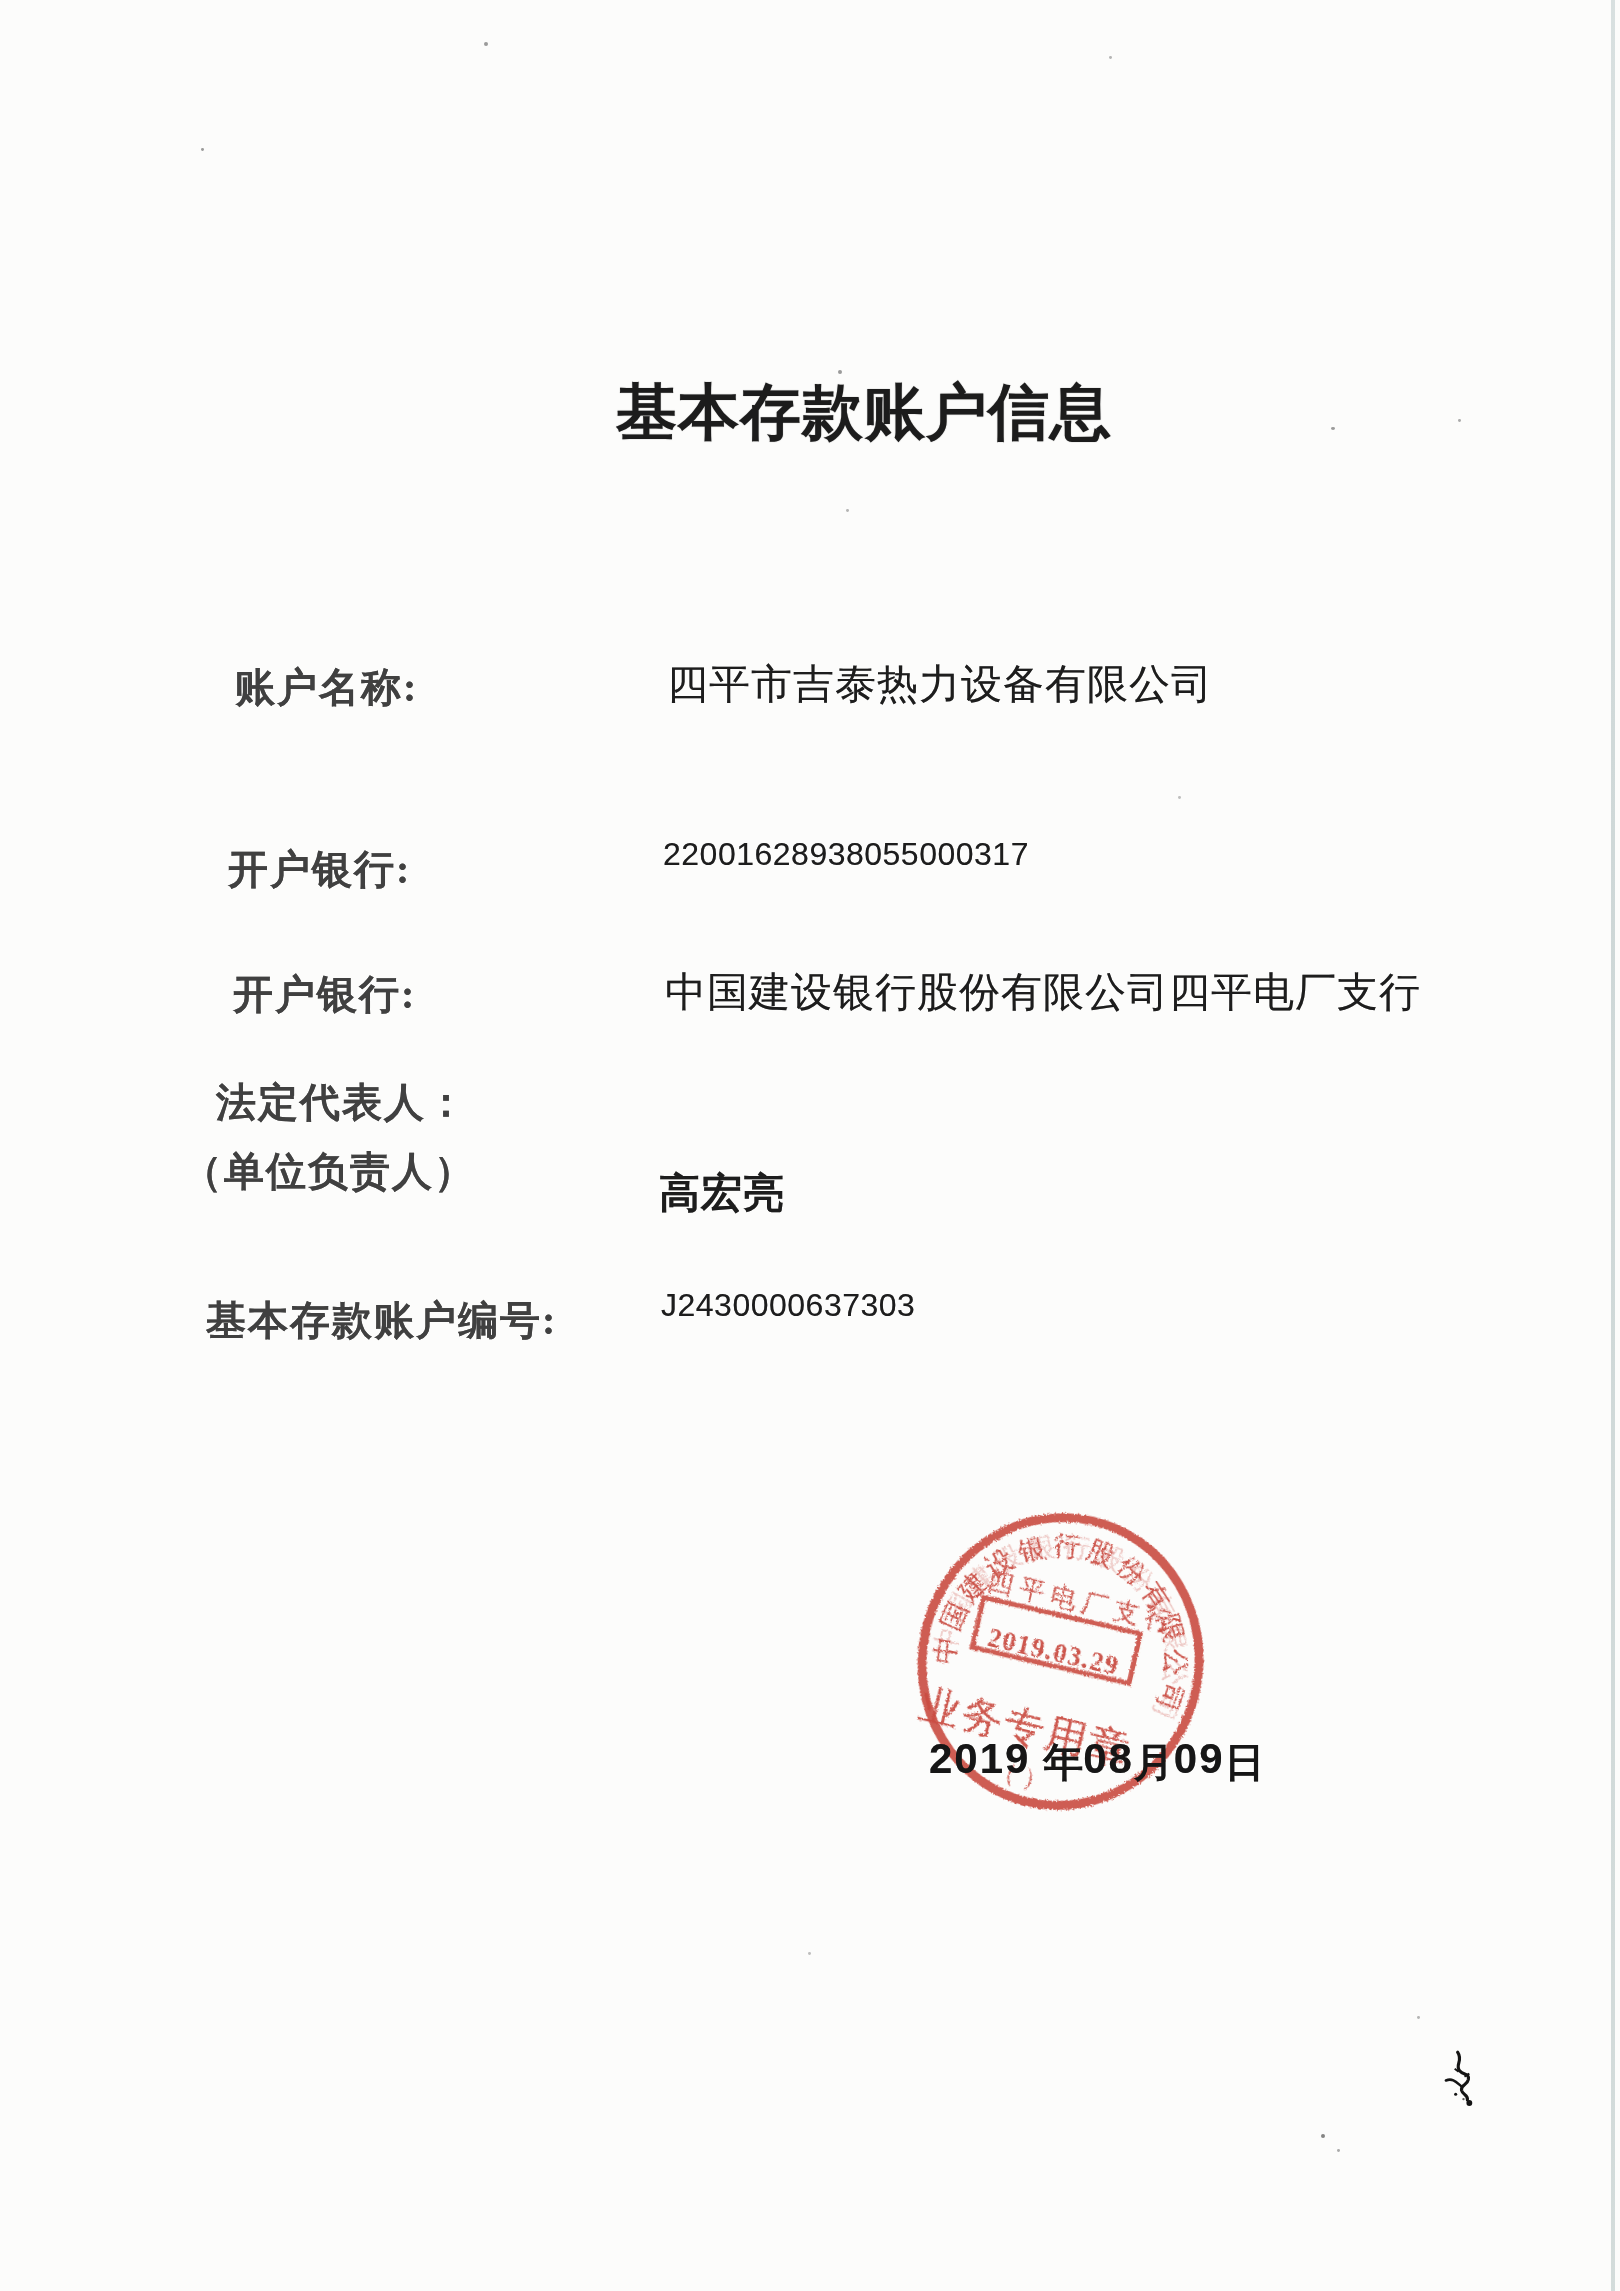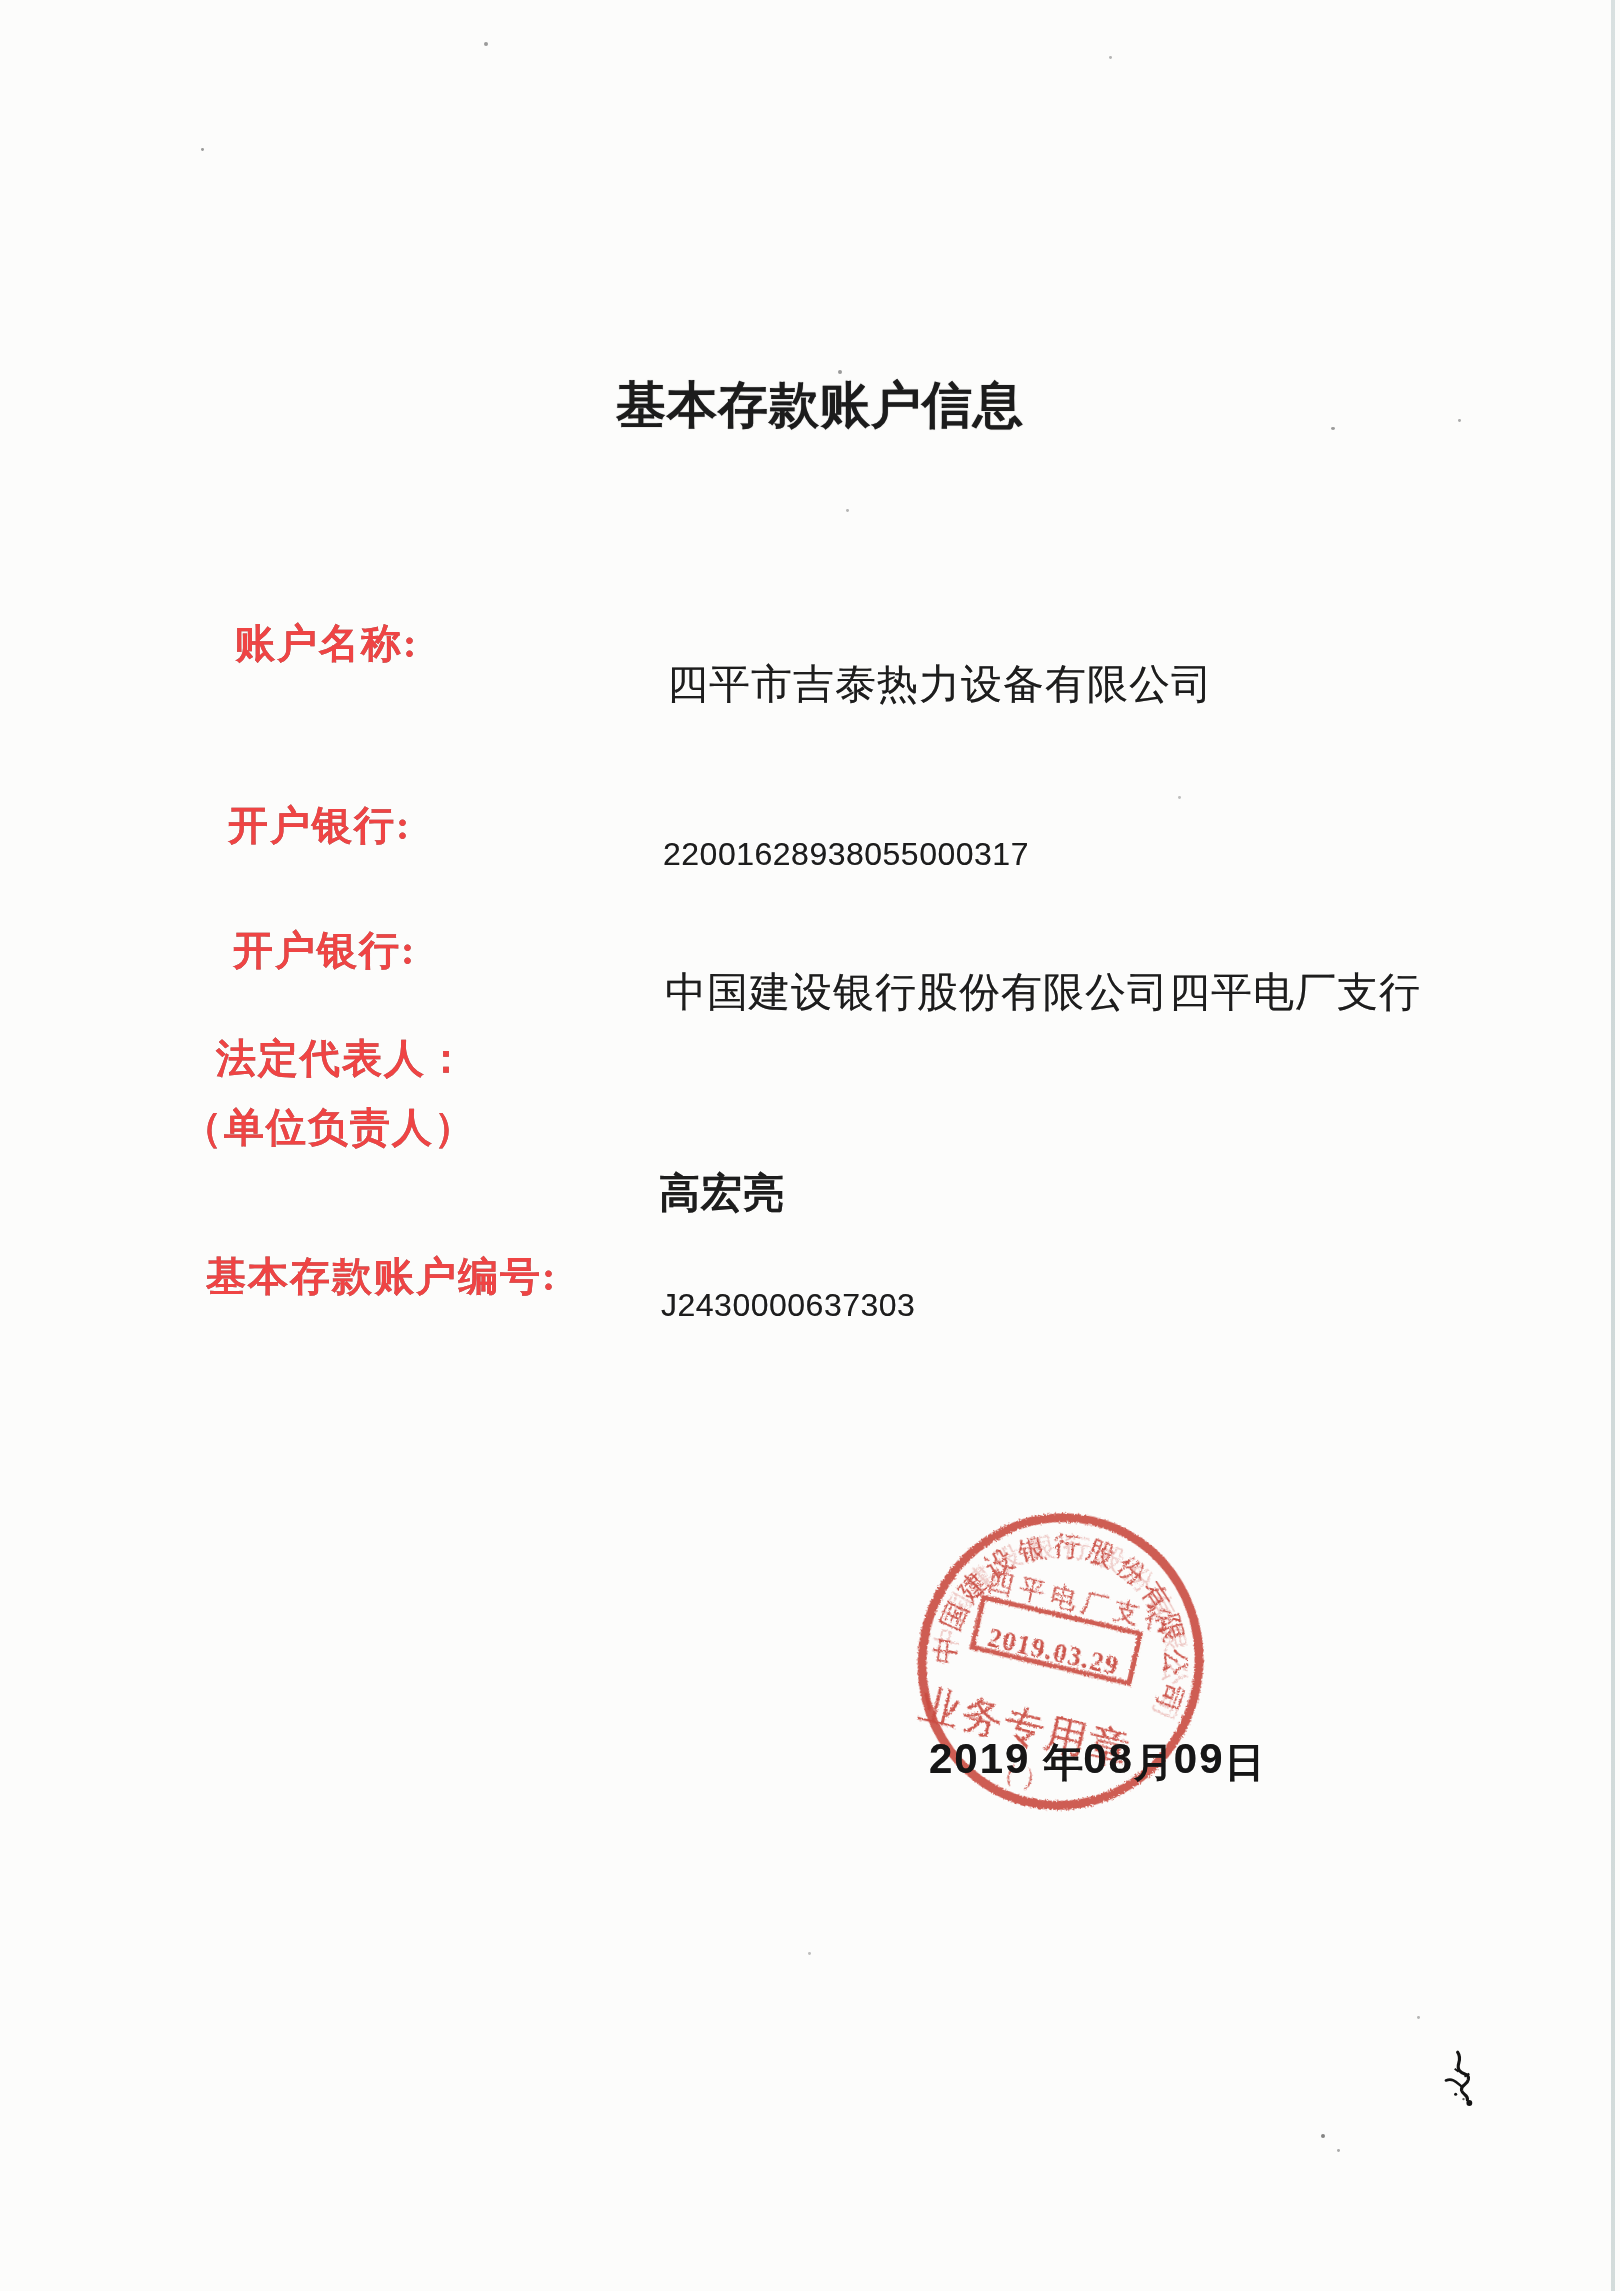--- a/index.html
+++ b/index.html
@@ -8,30 +8,31 @@
     background:#fcfcfb;
     position:relative;
     overflow:hidden;
     font-family:"Liberation Serif",serif;
     color:#1f1f1f;
   }
   .abs{position:absolute;}
   
   .doc-title{
     left:616px;top:372px;
-    font-size:50px;font-weight:bold;letter-spacing:1px;
+    font-size:61px;font-weight:bold;letter-spacing:1px;
     color:#1c1c1c;
     text-shadow:0 0 1px rgba(30,30,30,.55);
     white-space:nowrap;
   }
   
   .lbl{
     font-size:40px;font-weight:bold;letter-spacing:2px;
-    color:#ef4444;text-shadow:0 0 0.6px rgba(25,25,25,.6);
+    color:#404040;text-shadow:0 0 0.6px rgba(25,25,25,.6);
     white-space:nowrap;
+    margin-top:44px;
   }
   .val{
     font-size:41px;letter-spacing:1px;color:#1d1d1d;
     text-shadow:0 0 0.5px rgba(30,30,30,.5);
     white-space:nowrap;
     margin-top:40px;
   }
   .num{
     font-family:"Liberation Sans",sans-serif;
     font-size:32px;letter-spacing:0.5px;font-weight:500;

